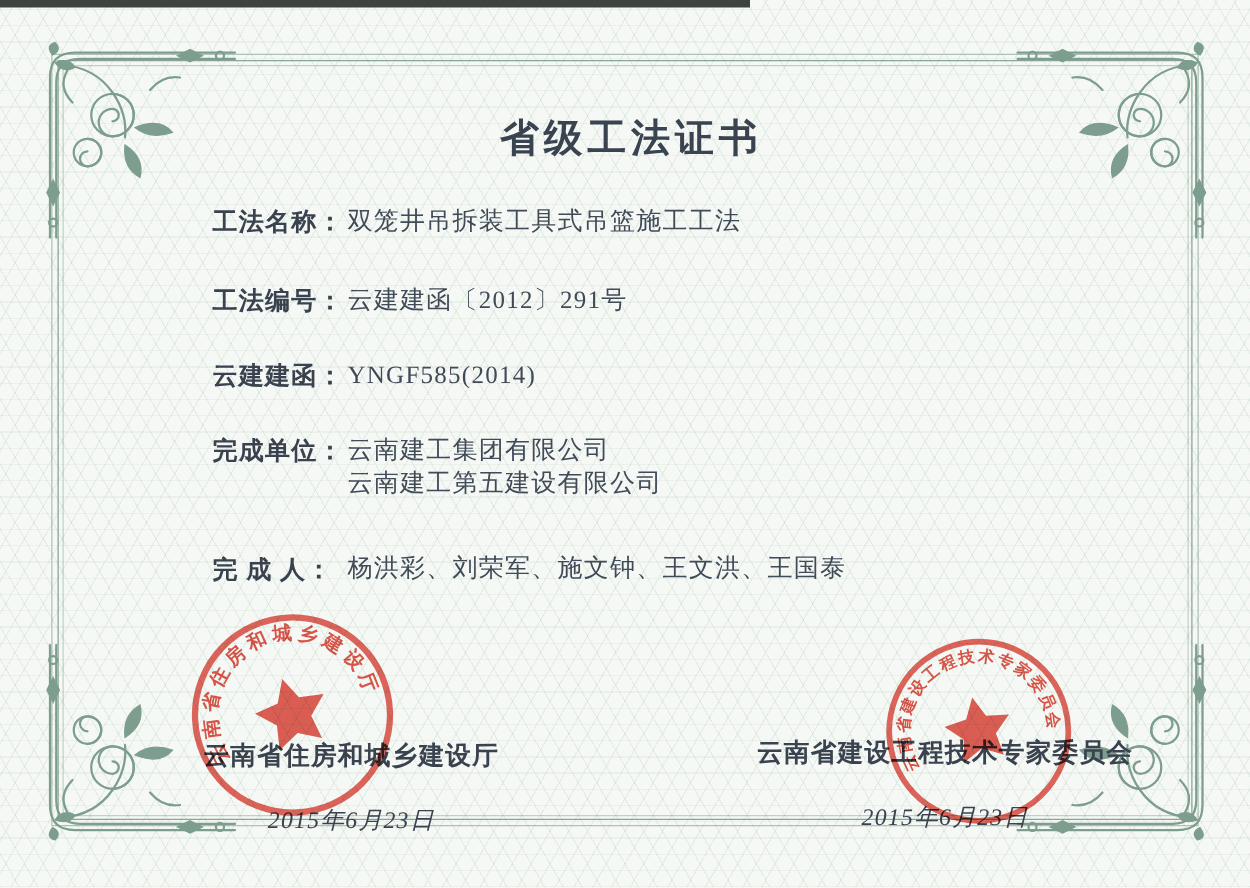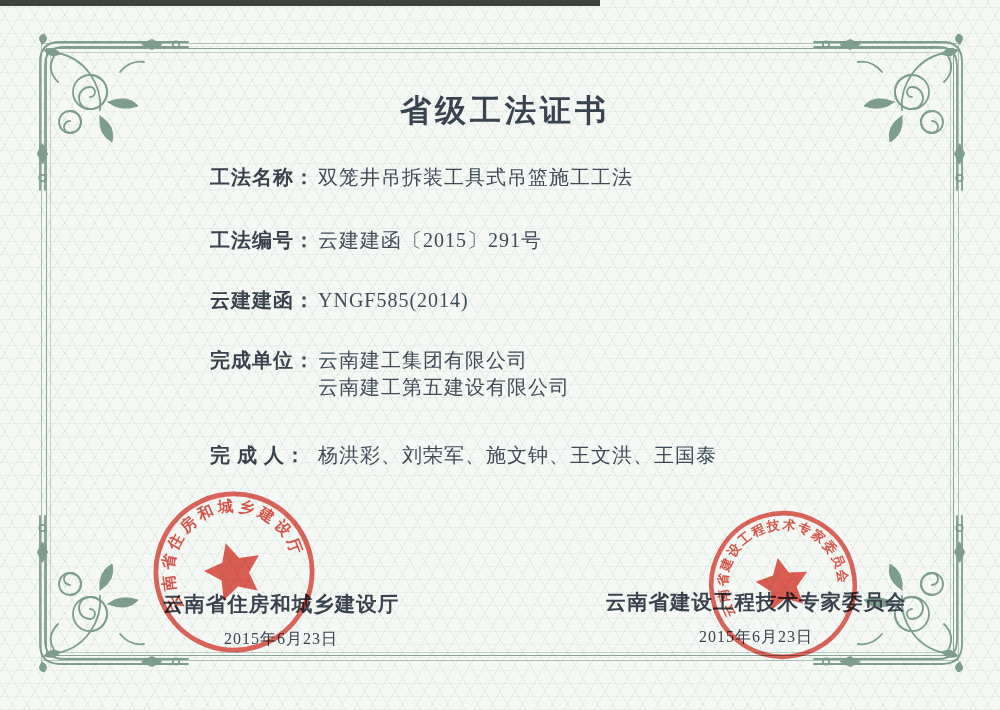--- a/index.html
+++ b/index.html
@@ -37,30 +37,30 @@
   .corner.bl{left:30px;bottom:36px;transform:scaleY(-1);}
   .corner.br{right:28px;bottom:36px;transform:scale(-1,-1);}
 
   .title{
     position:absolute;left:0;top:90px;width:1010px;text-align:center;
     font-size:31px;font-weight:bold;color:#3a4350;letter-spacing:4px;
   }
   .row{position:absolute;left:170px;display:flex;align-items:flex-start;}
   .row .label{
     font-size:20px;font-weight:bold;color:#39424e;width:108px;flex:none;
-    letter-spacing:1px;white-space:pre;margin-left:40px;
+    letter-spacing:1px;white-space:pre;
   }
   .row .value{
     font-size:20px;color:#414b58;letter-spacing:1px;line-height:27px;
   }
   .r1{top:164px}.r2{top:227px}.r3{top:287px}.r4{top:347px}.r5{top:442px}
 
   .sig{position:absolute;text-align:center;color:#39424e;}
   .sig .org{font-size:20.5px;font-weight:bold;letter-spacing:1px;}
-  .sig .date{font-size:16px;margin-top:11px;letter-spacing:1px;}
+  .sig .date{font-size:19px;margin-top:25px;letter-spacing:1px;font-style:italic;}
   .sig.left{left:150px;top:590px;width:262px;}
   .sig.right{left:596px;top:588px;width:320px;}
 
   .seal{position:absolute;mix-blend-mode:multiply;opacity:.88;pointer-events:none;}
   .seal.left{left:148px;top:486px;width:172px;height:172px;transform:rotate(-24deg);}
   .seal.right{left:704px;top:506px;width:158px;height:158px;transform:rotate(-16deg);}
   .seal svg{width:100%;height:100%;}
 </style>
 </head>
 <body>
@@ -116,21 +116,21 @@
 
 <div class="title">省级工法证书</div>
 
 <div class="row r1">
   <span class="label">工法名称：</span>
   <span class="value">双笼井吊拆装工具式吊篮施工工法</span>
 </div>
 
 <div class="row r2">
   <span class="label">工法编号：</span>
-  <span class="value">云建建函〔2015〕291号</span>
+  <span class="value">云建建函〔2012〕291号</span>
 </div>
 
 <div class="row r3">
   <span class="label">云建建函：</span>
   <span class="value">YNGF585(2014)</span>
 </div>
 
 <div class="row r4">
   <span class="label">完成单位：</span>
   <span class="value">

